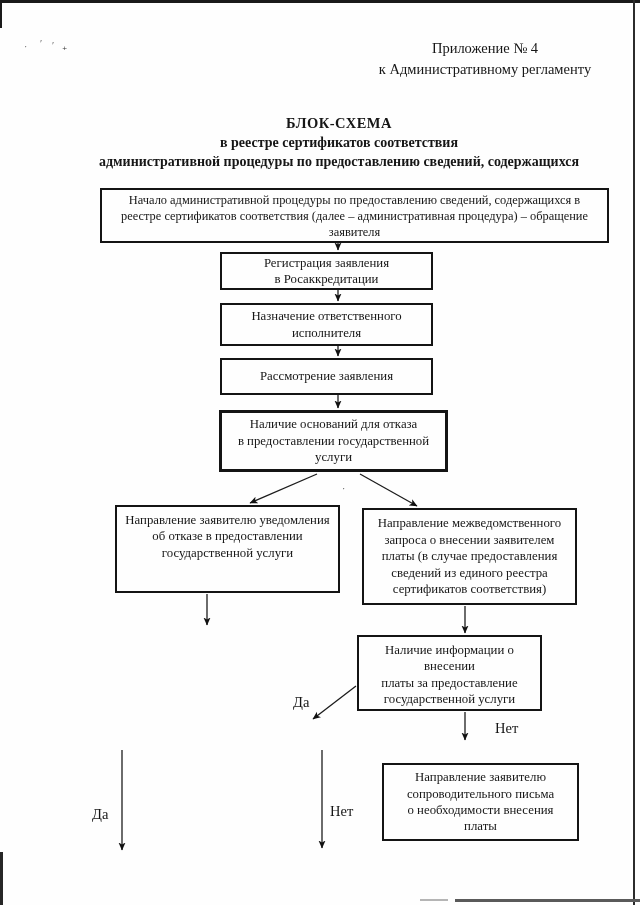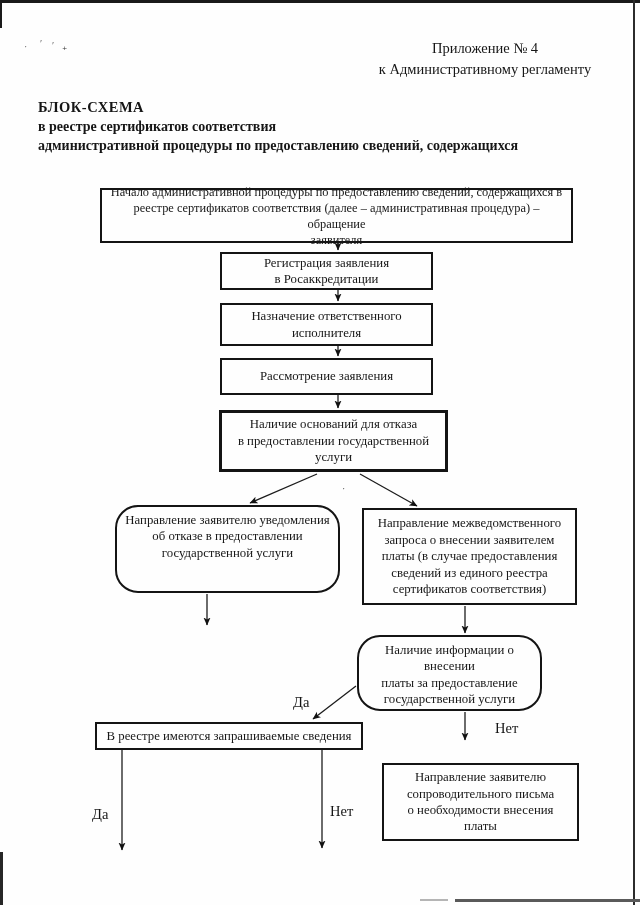--- a/index.html
+++ b/index.html
@@ -11,32 +11,32 @@
   
   .edge{position:absolute;background:#1a1a1a;}
   .speck{position:absolute;color:#666;font-size:10px;line-height:10px;}
   
   .annotation{
     position:absolute;left:354px;top:38px;width:262px;
     text-align:center;font-size:14.5px;line-height:21px;
   }
   
   .title{
-    position:absolute;left:38px;top:98px;width:602px;
-    font-weight:bold;font-size:14px;line-height:19px;
+    position:absolute;left:38px;top:114px;width:602px;
+    text-align:center;font-weight:bold;font-size:14px;line-height:19px;
   }
   .title .t1{font-size:14.5px;letter-spacing:0.5px;}
   
   .node{
     position:absolute;border:2px solid #141414;background:#fefefe;
     display:flex;flex-direction:column;justify-content:center;
     text-align:center;font-size:12.8px;line-height:16.4px;
     white-space:pre-line;box-sizing:border-box;padding:1px 3px;
   }
-  .node.align-top{justify-content:flex-start;padding-top:5px;border-radius:23px;}
+  .node.align-top{justify-content:flex-start;padding-top:5px;}
   .node.thick{border-width:3px;}
   .node.small-font{font-size:12.4px;line-height:16px;}
   .edge-label{position:absolute;font-size:14.5px;}
   svg.arrows{position:absolute;left:0;top:0;pointer-events:none;}
 </style>
 </head>
 <body>
 
 <div class="page">
 
@@ -58,21 +58,21 @@
     <div>Приложение № 4</div>
     <div>к Административному регламенту</div>
   </div>
 
   <div class="title">
     <div class="t1">БЛОК-СХЕМА</div>
     <div>в реестре сертификатов соответствия</div>
     <div>административной процедуры по предоставлению сведений, содержащихся</div>
   </div>
 
-  <div class="node small-font" style="left:100px;top:188px;width:473px;height:55px;">Начало административной процедуры по предоставлению сведений, содержащихся в
+  <div class="node small-font" style="left:100px;top:188px;width:509px;height:55px;">Начало административной процедуры по предоставлению сведений, содержащихся в
 реестре сертификатов соответствия (далее – административная процедура) – обращение
 заявителя</div>
 
   <div class="node" style="left:220px;top:252px;width:213px;height:38px;">Регистрация заявления
 в Росаккредитации</div>
 
   <div class="node" style="left:220px;top:303px;width:213px;height:43px;">Назначение ответственного
 исполнителя</div>
 
   <div class="node" style="left:220px;top:358px;width:213px;height:37px;">Рассмотрение заявления</div>
@@ -89,21 +89,20 @@
 запроса о внесении заявителем
 платы (в случае предоставления
 сведений из единого реестра
 сертификатов соответствия)</div>
 
 
   <div class="node align-top" style="left:357px;top:635px;width:185px;height:76px;">Наличие информации о внесении
 платы за предоставление
 государственной услуги</div>
 
-  <div class="node" style="left:95px;top:722px;width:268px;height:28px;">В реестре имеются запрашиваемые сведения</div>
 
   <div class="node" style="left:382px;top:742px;width:197px;height:78px;margin-top:21px;">Направление заявителю
 сопроводительного письма
 о необходимости внесения
 платы</div>
 
   <div class="edge-label" style="left:293px;top:694px;">Да</div>
   <div class="edge-label" style="left:495px;top:720px;">Нет</div>
   <div class="edge-label" style="left:92px;top:806px;">Да</div>
   <div class="edge-label" style="left:330px;top:803px;">Нет</div>

